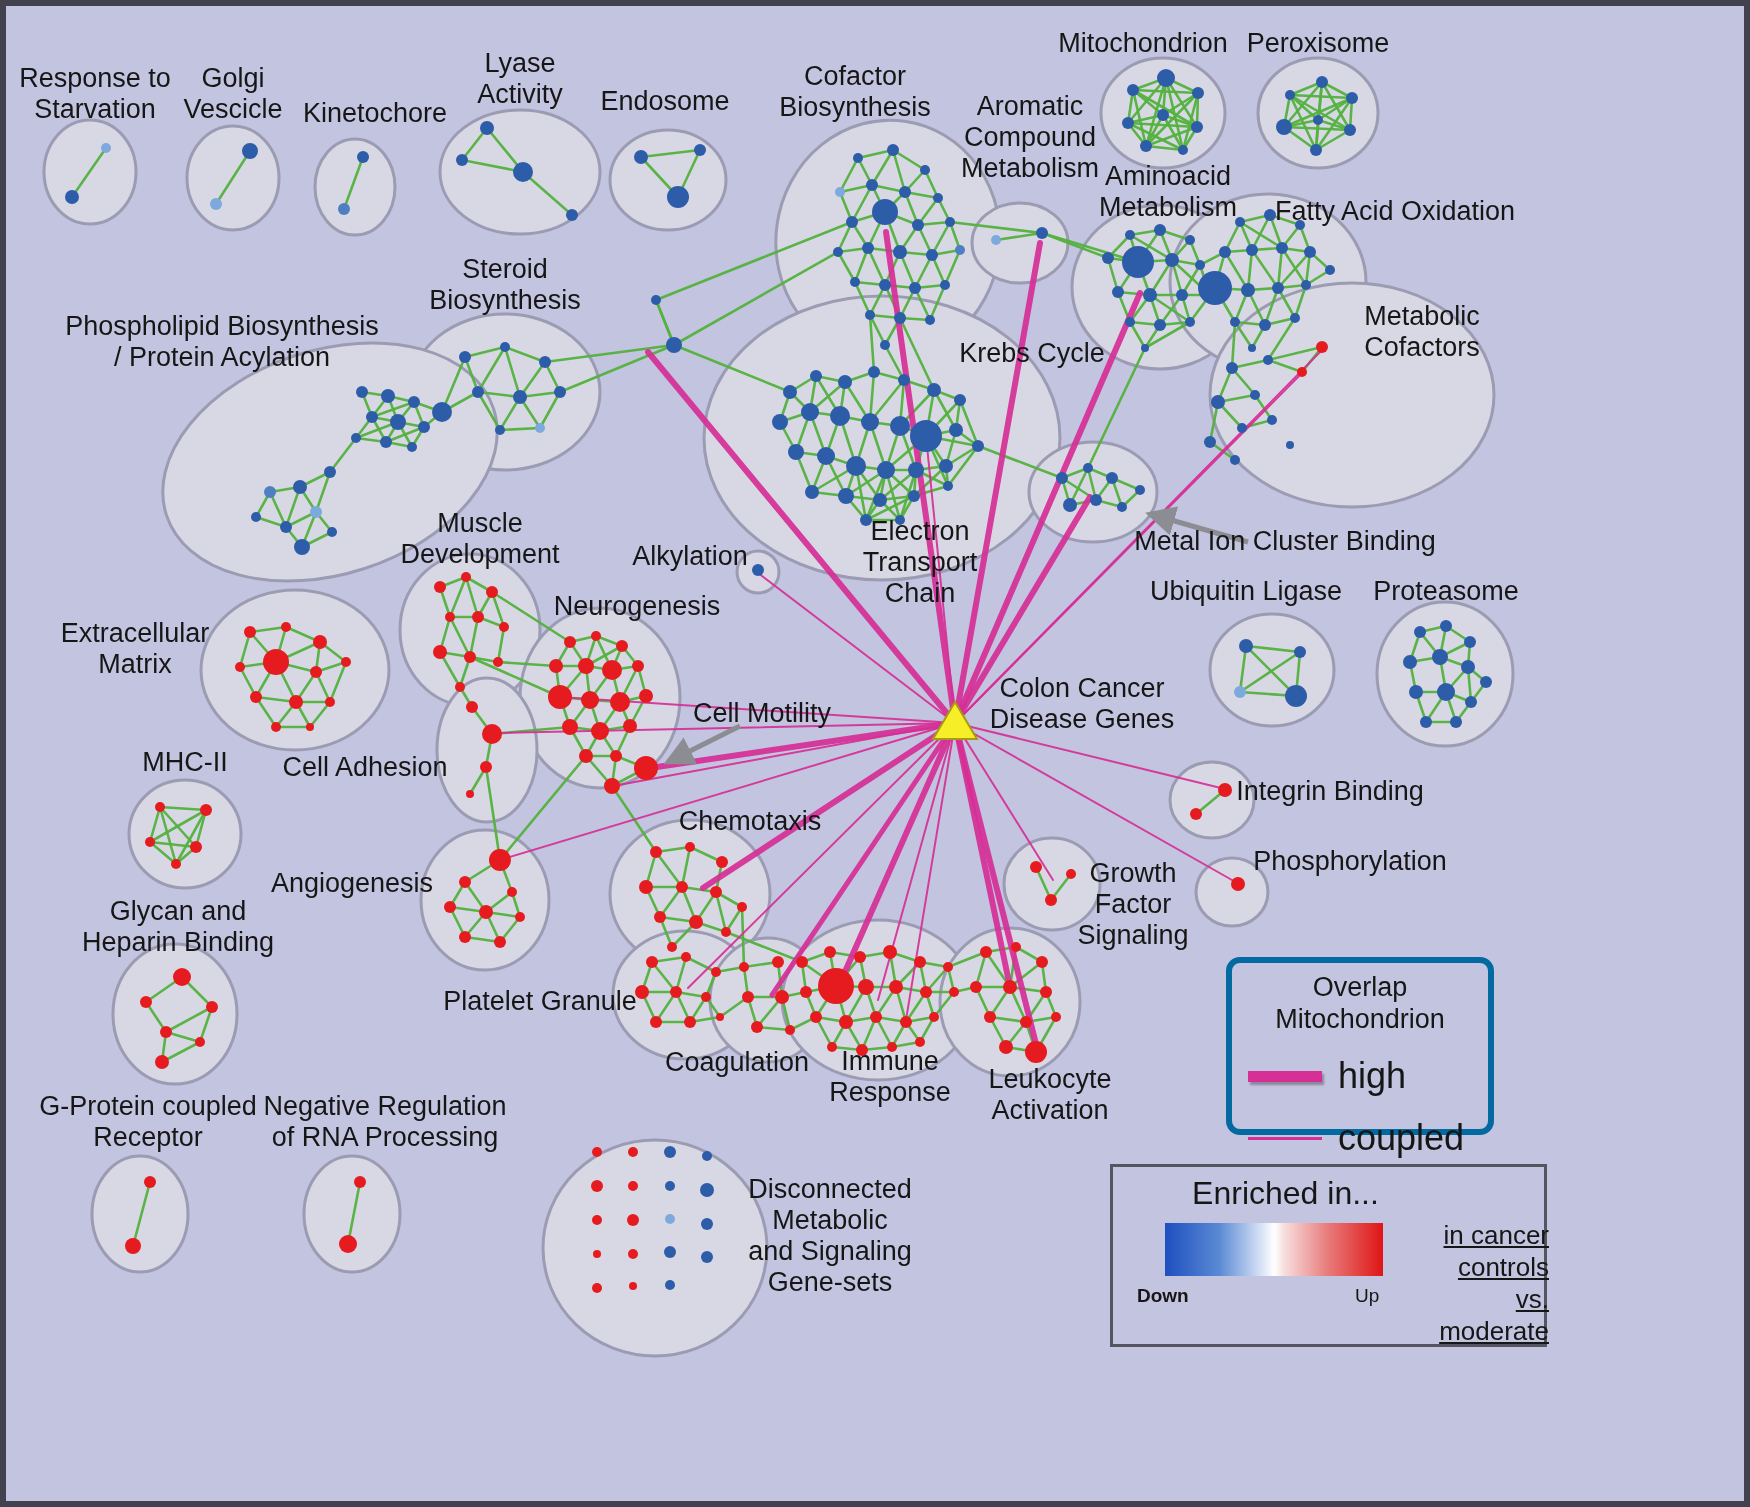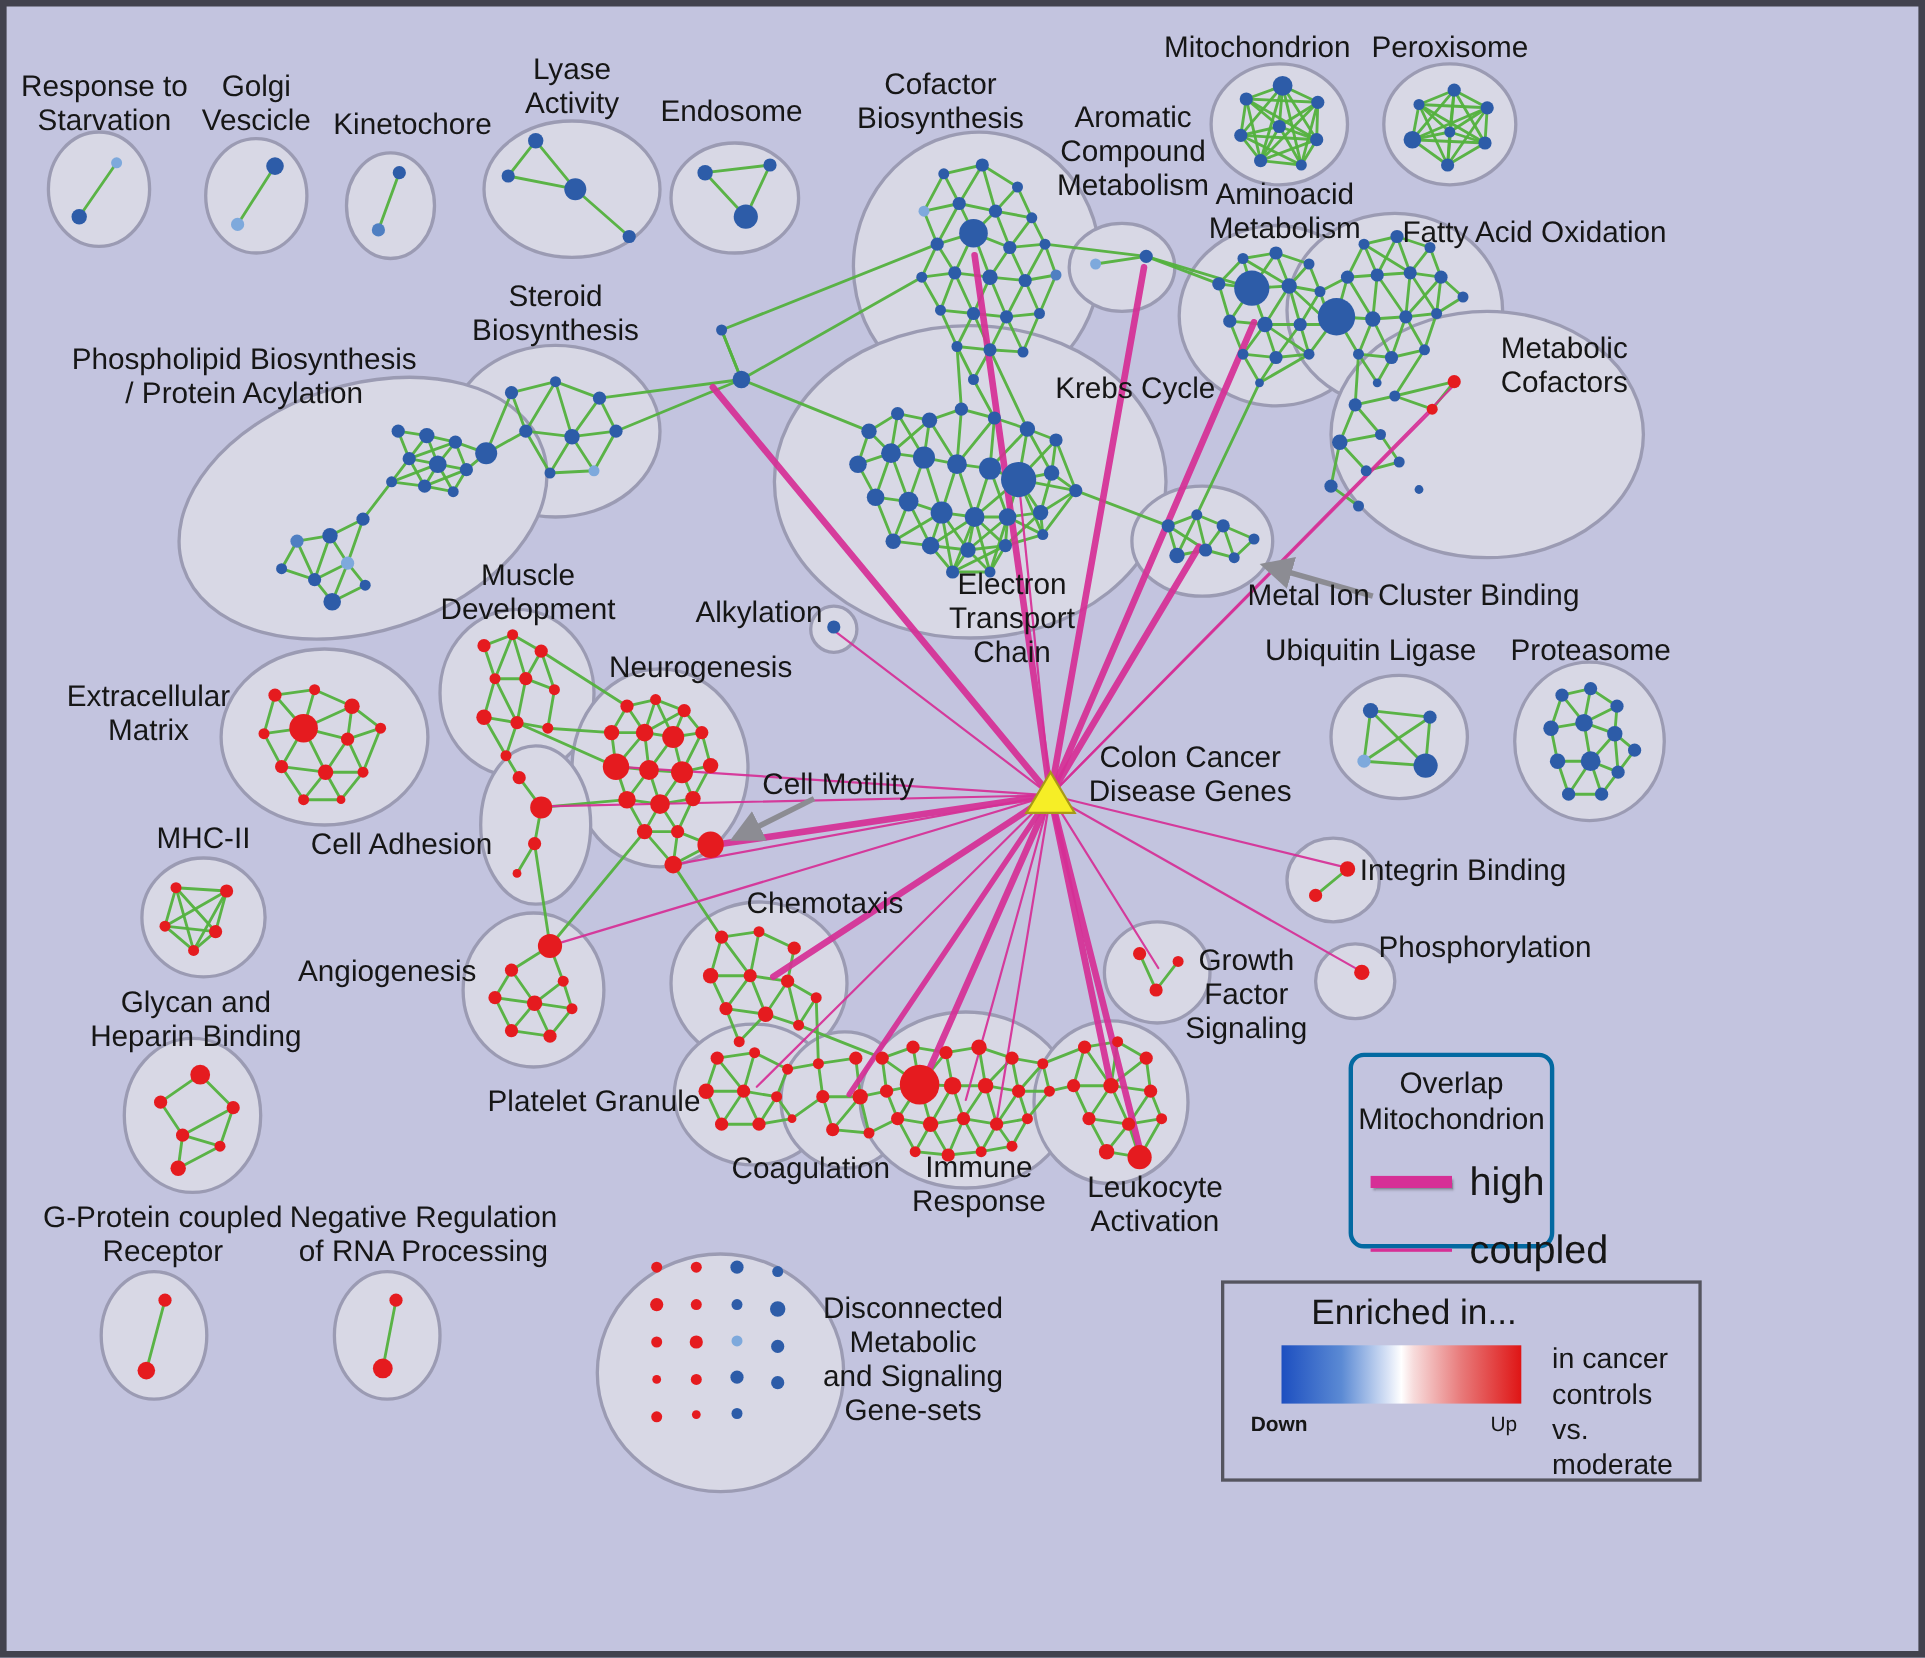--- a/index.html
+++ b/index.html
@@ -2,36 +2,36 @@
 <html><head>
 <meta charset="utf-8">
 <style>
   html,body{margin:0;padding:0;background:#b8b9d4;}
   body{font-family:"Liberation Sans",sans-serif;color:#161616;}
   .stage{position:relative;width:1750px;height:1507px;background:#c3c4df;
          box-shadow:inset 0 0 0 6px #42424e;overflow:hidden;}
   svg{display:block;position:absolute;left:0;top:0;}
   svg text{font-family:"Liberation Sans",sans-serif;font-size:27px;fill:#161616;}
   
-  .legend-overlap{position:absolute;left:1226px;top:957px;width:187px;height:178px;
-                  border:4px solid #0369a1;border-radius:14px;box-sizing:border-box;}
+  .legend-overlap{position:absolute;left:1226px;top:957px;width:268px;height:178px;
+                  border:6px solid #0369a1;border-radius:14px;box-sizing:border-box;}
   .legend-overlap .t{text-align:center;font-size:27px;line-height:32px;}
   .legend-overlap .t:first-child{margin-top:8px;}
   .lg-row{display:flex;align-items:center;gap:16px;margin:20px 0 0 16px;font-size:36px;}
   .line-high{width:74px;height:11px;background:#d62f96;box-shadow:2px 3px 2px rgba(90,90,100,.55);flex:none;}
   .line-moderate{width:74px;height:3px;background:#d62f96;flex:none;}
   
   .legend-enriched{position:absolute;left:1110px;top:1164px;width:437px;height:183px;
                    border:3px solid #55555f;box-sizing:border-box;}
   .le-title{position:absolute;left:0;top:8px;width:345px;text-align:center;font-size:32px;}
   .gradient-bar{position:absolute;left:52px;top:56px;width:218px;height:53px;
     background:linear-gradient(90deg,#1d4fc0 0%,#5b8ad4 25%,#dde6f7 45%,#ffffff 50%,#f7dcdc 55%,#e87a7a 75%,#df1515 100%);}
   .le-down{position:absolute;left:24px;top:118px;font-size:19px;font-weight:bold;}
   .le-up{position:absolute;left:242px;top:118px;font-size:19px;}
-  .le-side{position:absolute;left:298px;top:52px;width:138px;text-align:left;font-size:26px;line-height:32px;}
+  .le-side{position:absolute;left:298px;top:52px;width:138px;text-align:right;font-size:26px;line-height:32px;text-decoration:underline;}
 </style>
 </head>
 <body>
 
 <div class="stage">
 
   <svg width="1750" height="1507" viewBox="0 0 1750 1507">
       <defs>
         <marker id="arrowhead" markerWidth="8" markerHeight="8" refX="5" refY="3" orient="auto">
           <polygon points="0 0 6 3 0 6" fill="#8c8c93"></polygon>

